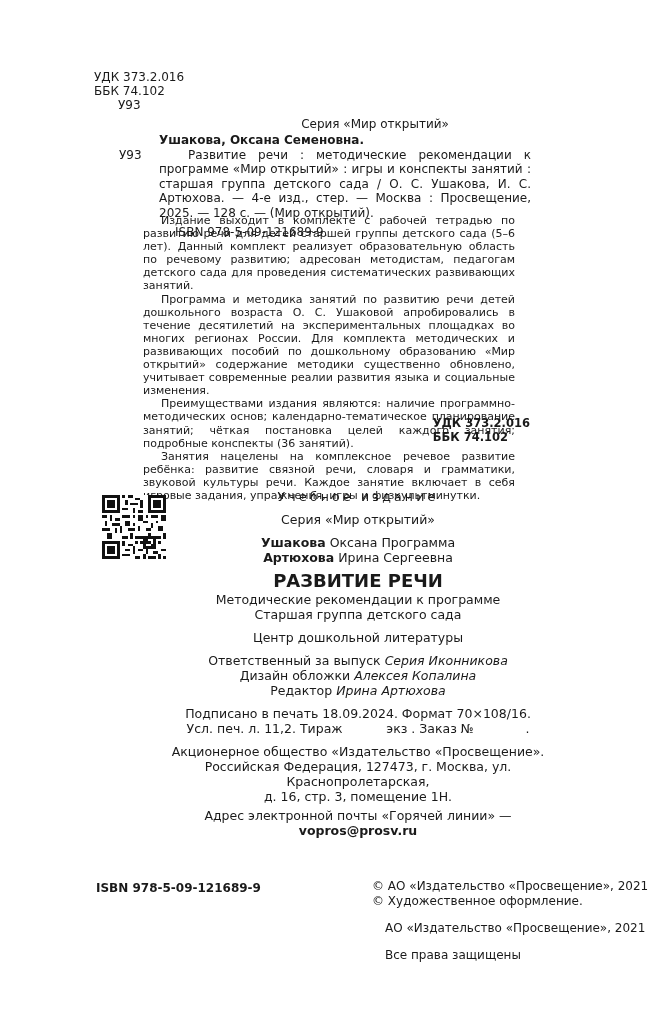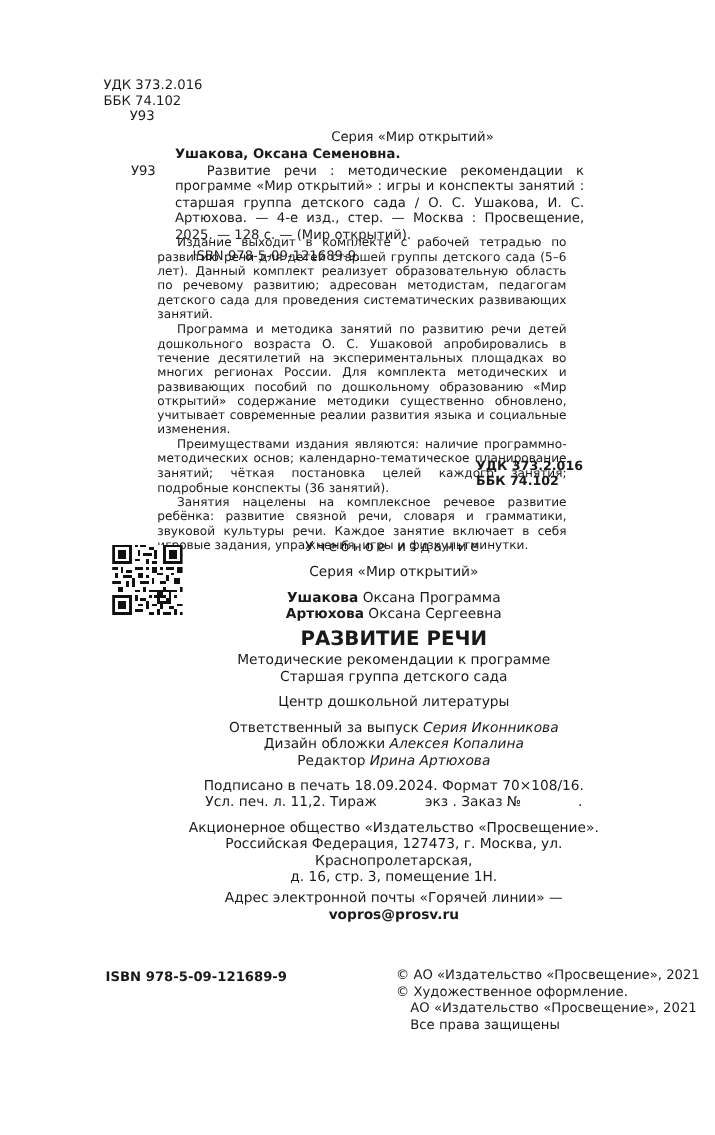--- a/index.html
+++ b/index.html
@@ -20,22 +20,22 @@
   .udk-bottom { right: 120px; top: 417px; text-align: left; font-size: 11.5px; font-weight: bold; line-height: 13.5px; }
   .qr { left: 102px; top: 495px; width: 64px; height: 64px; }
   .imprint { left: 168px; width: 380px; top: 489px; text-align: center; font-size: 12.5px; line-height: 15px; }
   .imprint .spaced { letter-spacing: 3.2px; }
   .imprint .gap { height: 8px; }
   .imprint b { font-weight: bold; }
   .imprint .title { font-weight: bold; font-size: 18px; }
   .imprint i { font-style: italic; }
   .imprint .email { font-weight: bold; }
   .isbn-bottom { left: 96px; top: 881px; font-size: 12px; font-weight: bold; }
-  .copy { left: 360px; top: 879px; font-size: 12px; line-height: 15px; }
-  .copy .ind { padding-left: 13px; }
+  .copy { left: 372px; top: 879px; font-size: 12px; line-height: 15px; }
+  .copy .ind { padding-left: 13px; margin-top: 12px; }
 </style>
 </head>
 <body>
 
 <div class="abs udk-top">
   <div>УДК 373.2.016</div>
   <div>ББК 74.102</div>
   <div class="indent">У93</div>
 </div>
 
@@ -79,21 +79,21 @@
     </g>
   </svg>
 </div>
 
 <div class="abs imprint">
   <div class="spaced">Учебное издание</div>
   <div class="gap"></div>
   <div>Серия «Мир открытий»</div>
   <div class="gap"></div>
   <div><b>Ушакова</b> <span>Оксана Программа</span></div>
-  <div><b>Артюхова</b> <span>Оксана Сергеевна</span></div>
+  <div><b>Артюхова</b> <span>Ирина Сергеевна</span></div>
   <div class="gap"></div>
   <div class="title">РАЗВИТИЕ РЕЧИ</div>
   <div class="gap" style="height:4px"></div>
   <div>Методические рекомендации к программе</div>
   <div>Старшая группа детского сада</div>
   <div class="gap"></div>
   <div>Центр дошкольной литературы</div>
   <div class="gap"></div>
   <div><span>Ответственный за выпуск</span> <i>Серия Иконникова</i></div>
   <div><span>Дизайн обложки</span> <i>Алексея Копалина</i></div>

